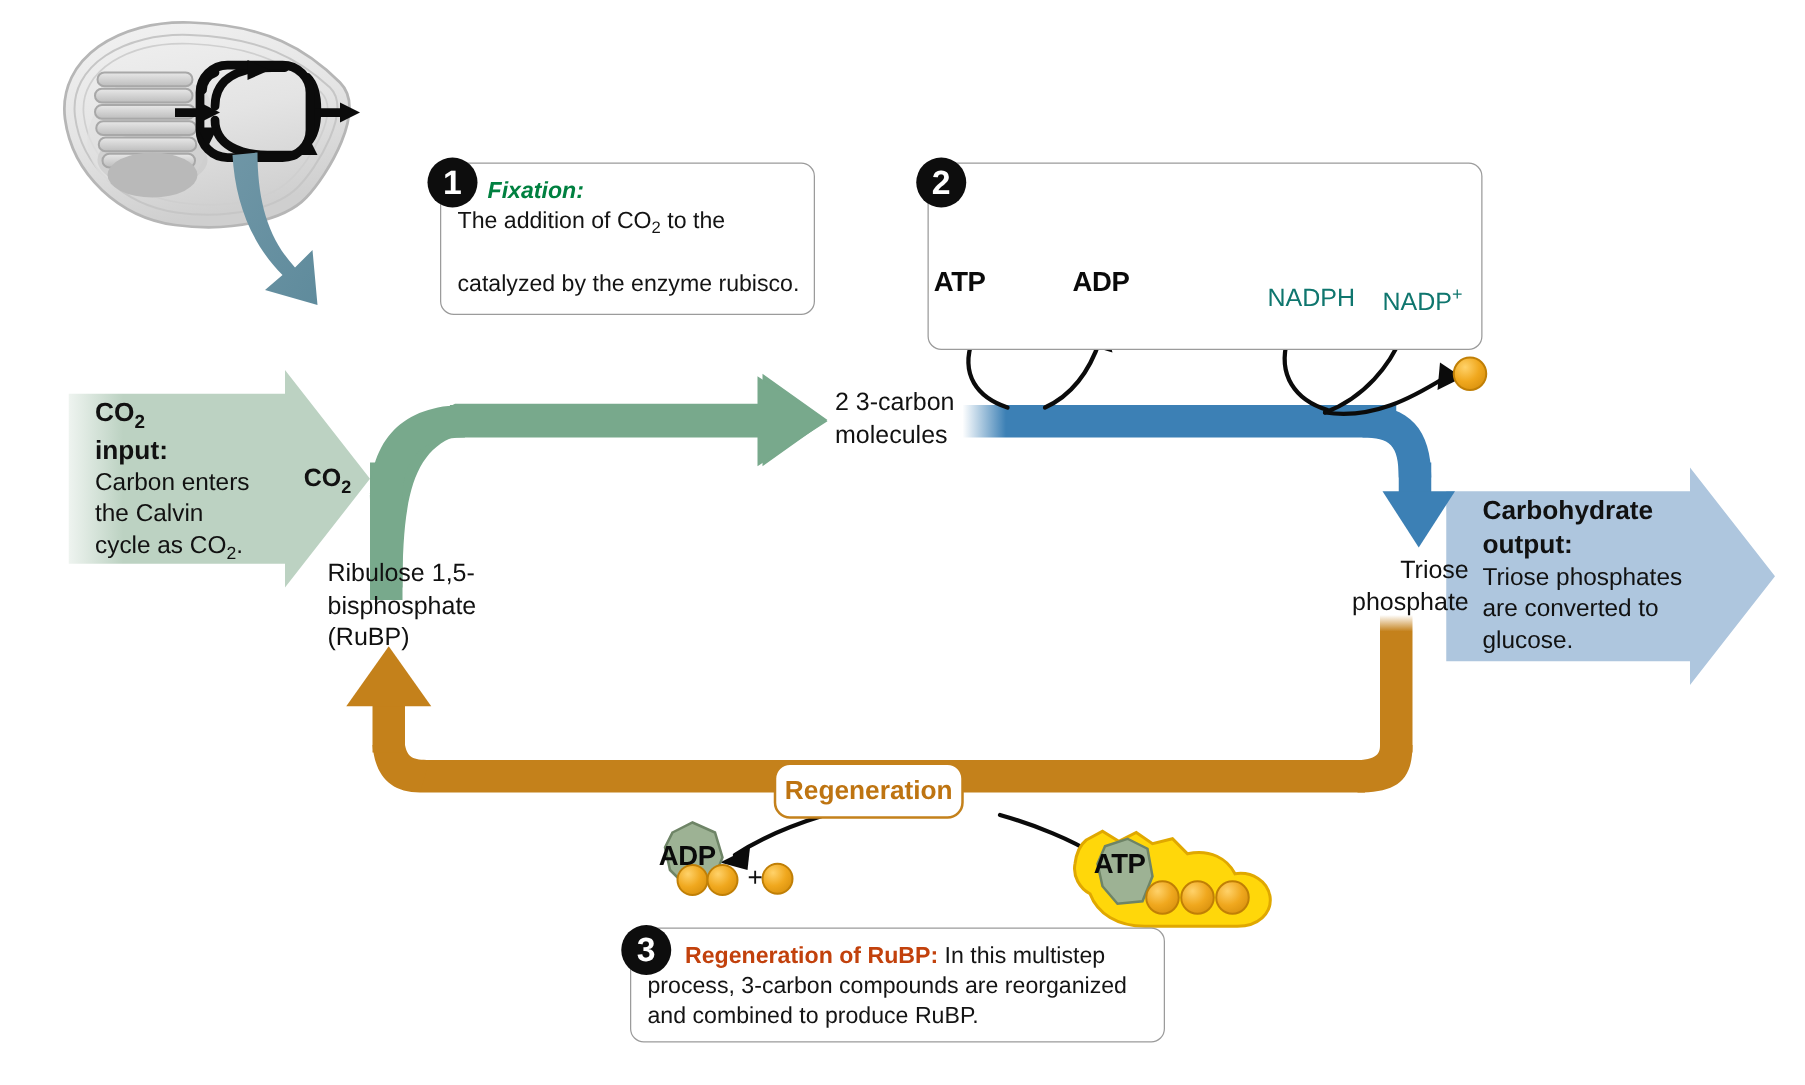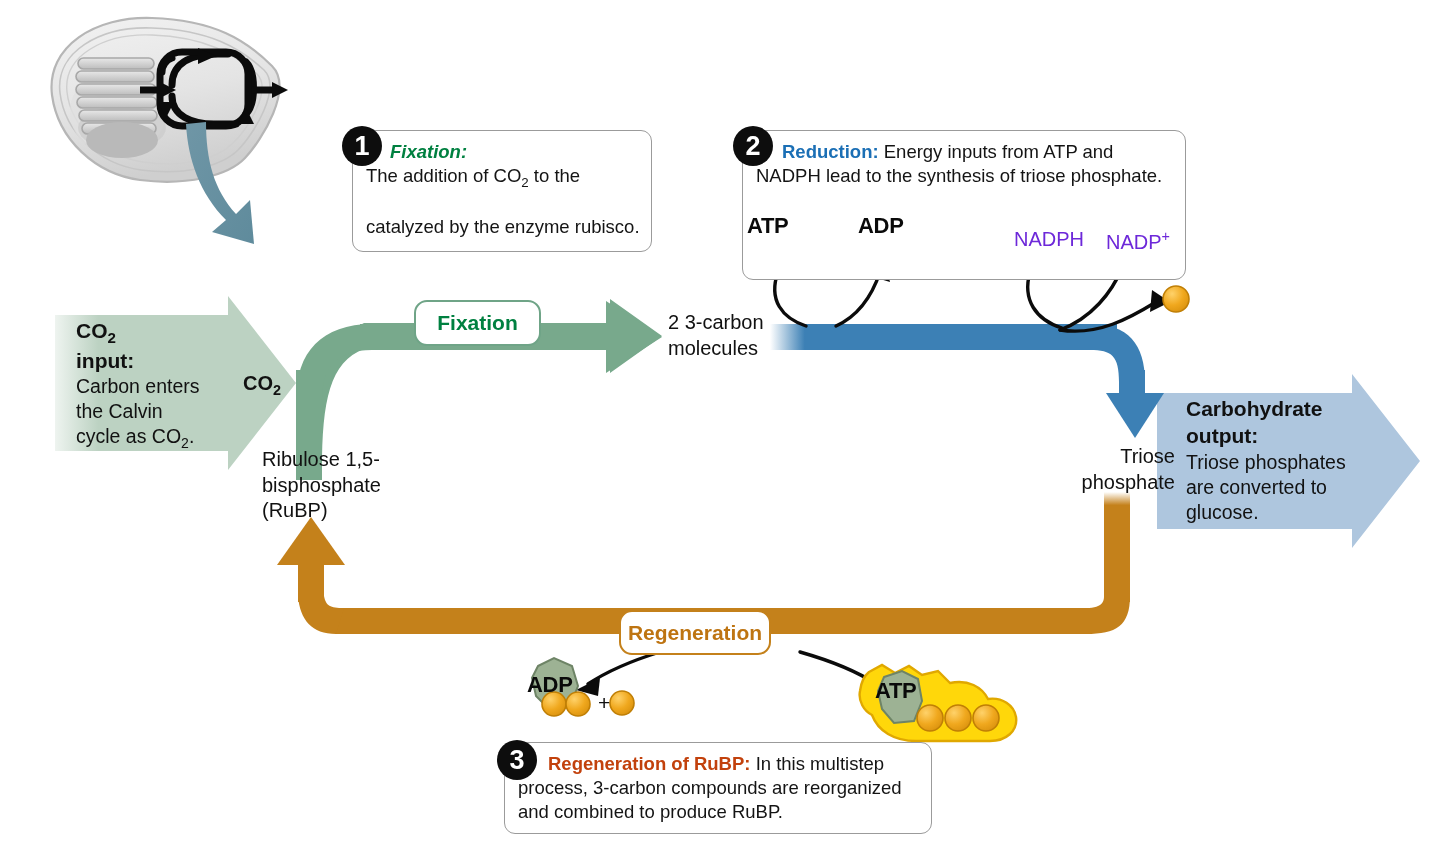--- a/index.html
+++ b/index.html
@@ -32,21 +32,21 @@
 
   
   .bigbold{font-weight:bold;}
   .inputtxt{font-size:19.5px;line-height:1.28;}
   .nodelabel{position:absolute;font-size:20px;line-height:1.28;color:#111;}
   .co2tag{position:absolute;font-size:20px;font-weight:bold;color:#111;}
 
   
   .moltxt{position:absolute;font-weight:bold;font-size:22px;color:#0a0a0a;z-index:4;
           letter-spacing:-0.3px;}
-  .nadtxt{position:absolute;font-size:20px;color:#6d28d9;z-index:4;}
+  .nadtxt{position:absolute;font-size:20px;color:#0f766e;z-index:4;}
   .plus{position:absolute;font-size:21px;color:#111;}
   sub{font-size:0.72em;}
   sup{font-size:0.72em;}
 </style>
 </head>
 <body>
 
 <div class="stage">
 
   <svg class="layer" viewBox="0 0 1444 868">
@@ -248,38 +248,30 @@
   <div class="badge" style="left:342px;top:126px;">1</div>
   <div class="callout-body" style="left:366px;top:140px;width:288px;">
     <span class="lead-green" style="padding-left:24px;font-style:italic;">Fixation:</span><br>
     <span><span>The addition of CO</span><sub>2</sub><span> to the</span></span><br>
     <br>
     <span>catalyzed by the enzyme rubisco.</span>
   </div>
 
   <div class="callout" style="left:742px;top:130px;width:444px;height:150px;"></div>
   <div class="badge" style="left:733px;top:126px;">2</div>
-  <div class="callout-body" style="left:756px;top:140px;width:430px;">
-    <span class="lead-blue" style="padding-left:26px;">Reduction:</span>
-    <span>Energy inputs from ATP and</span><br>
-    <span>NADPH lead to the synthesis of triose phosphate.</span>
-  </div>
 
   <div class="callout" style="left:504px;top:742px;width:428px;height:92px;"></div>
   <div class="badge" style="left:497px;top:740px;">3</div>
   <div class="callout-body" style="left:518px;top:752px;width:420px;">
     <span class="lead-orange" style="padding-left:30px;">Regeneration of RuBP:</span>
     <span>In this multistep</span><br>
     <span>process, 3-carbon compounds are reorganized</span><br>
     <span>and combined to produce RuBP.</span>
   </div>
 
-  <div class="pill green" style="left:414px;top:300px;width:127px;height:46px;">
-    <span>Fixation</span>
-  </div>
   <div class="pill orange" style="left:619px;top:610px;width:152px;height:45px;">
     <span>Regeneration</span>
   </div>
 
   <div class="txt inputtxt" style="left:76px;top:318px;width:180px;">
     <span class="bigbold" style="font-size:21px;"><span>CO</span><sub>2</sub><br><span>input:</span></span><br>
     <span>Carbon enters</span><br>
     <span>the Calvin</span><br>
     <span><span>cycle as CO</span><sub>2</sub><span>.</span></span>
   </div>

